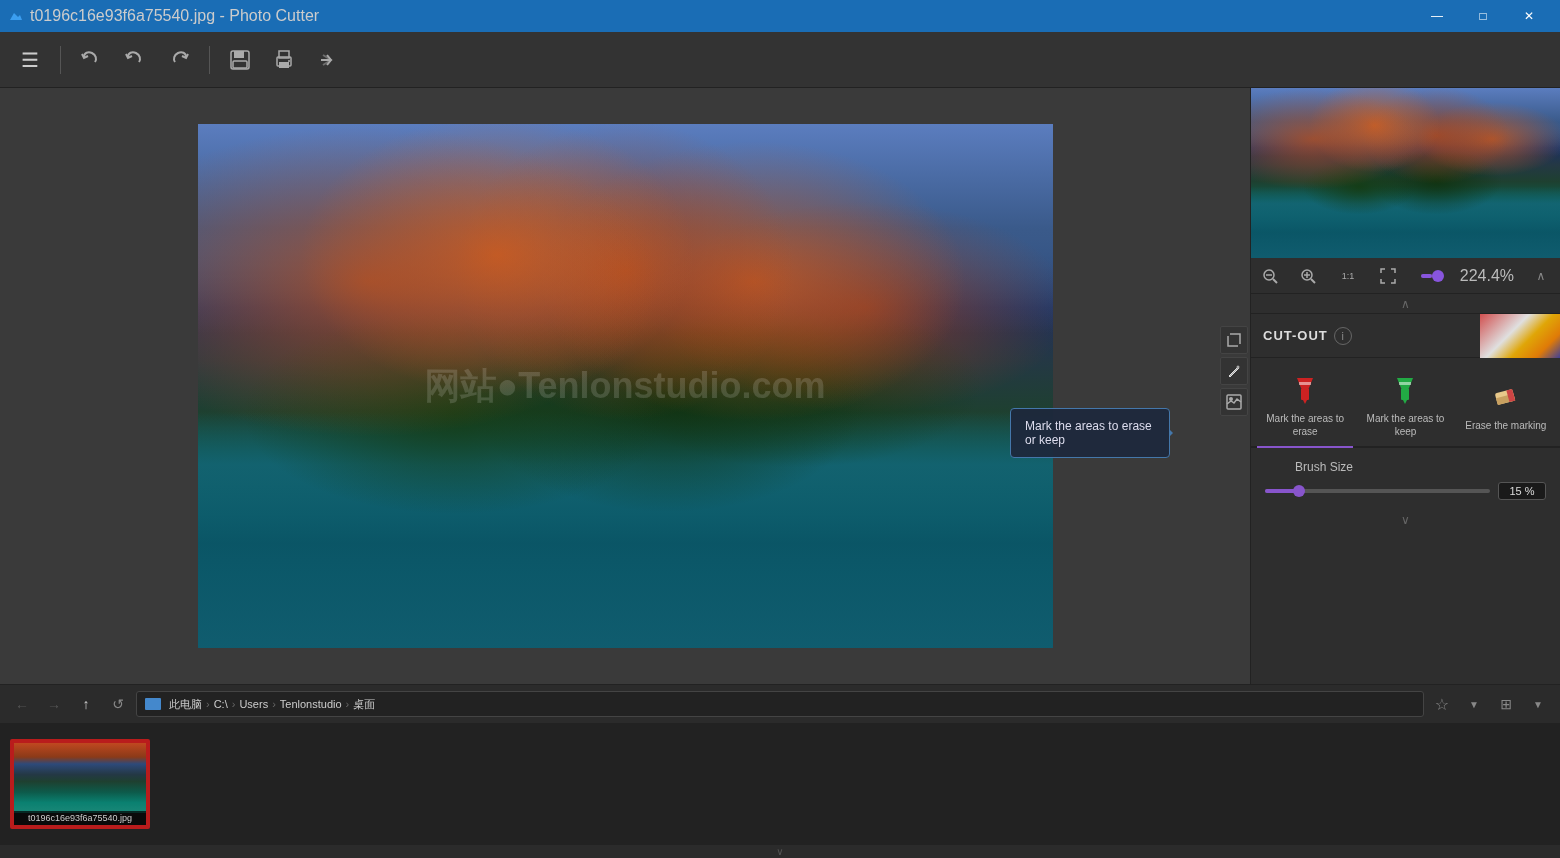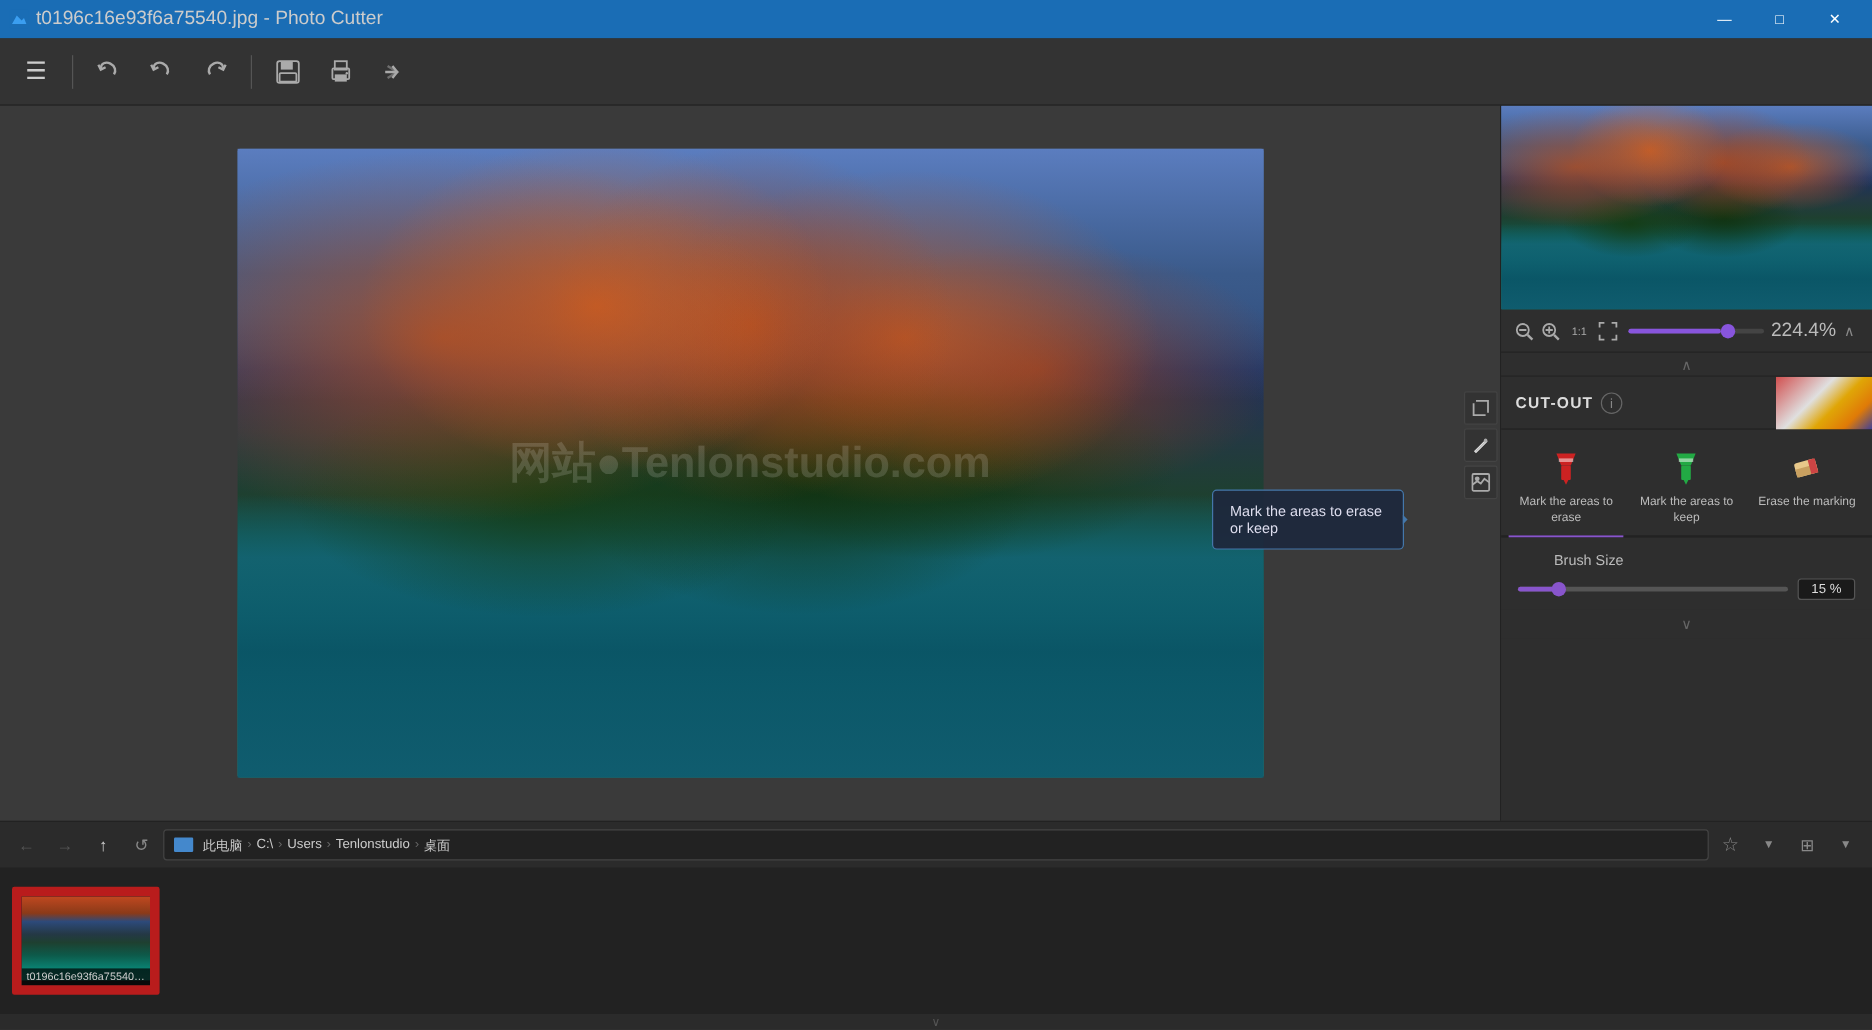--- a/index.html
+++ b/index.html
@@ -195,21 +195,21 @@
         linear-gradient(180deg, transparent 58%, rgba(20,100,120,0.8) 68%, rgba(10,80,100,0.9) 85%, rgba(15,90,110,0.95) 100%);
     }
 
     
     #zoom-controls {
       height: 36px;
       background: #2e2e2e;
       display: flex;
       align-items: center;
       padding: 0 8px;
-      gap: 0;
+      gap: 16px;
       border-bottom: 1px solid #222;
     }
     .zoom-btn {
       width: 22px;
       height: 22px;
       background: transparent;
       border: none;
       color: #aaa;
       cursor: pointer;
       font-size: 14px;
@@ -297,21 +297,21 @@
     #cutout-thumb-img {
       width: 80px;
       height: 44px;
       background: linear-gradient(135deg, #c44 20%, #fff 50%, #fd0 80%);
       opacity: 0.8;
     }
 
     
     #tool-buttons {
       display: flex;
-      align-items: flex-start;
+      align-items: center;
       border-bottom: 2px solid #222;
       padding: 8px 6px 0;
       gap: 4px;
     }
     .tool-btn {
       flex: 1;
       display: flex;
       flex-direction: column;
       align-items: center;
       padding: 6px 4px 8px;
@@ -506,24 +506,24 @@
     #thumb-strip {
       height: 120px;
       background: #222;
       display: flex;
       align-items: center;
       padding: 0 10px;
       gap: 8px;
       overflow-x: auto;
     }
     .thumb-item {
-      width: 123px;
+      width: 140px;
       height: 90px;
       flex-shrink: 0;
-      border: 8px solid #b91c1c;
+      border: 4px solid #b91c1c;
       border-radius: 2px;
       overflow: hidden;
       cursor: pointer;
       position: relative;
     }
     .thumb-item-img {
       width: 100%;
       height: 70px;
       background: linear-gradient(
         180deg,

